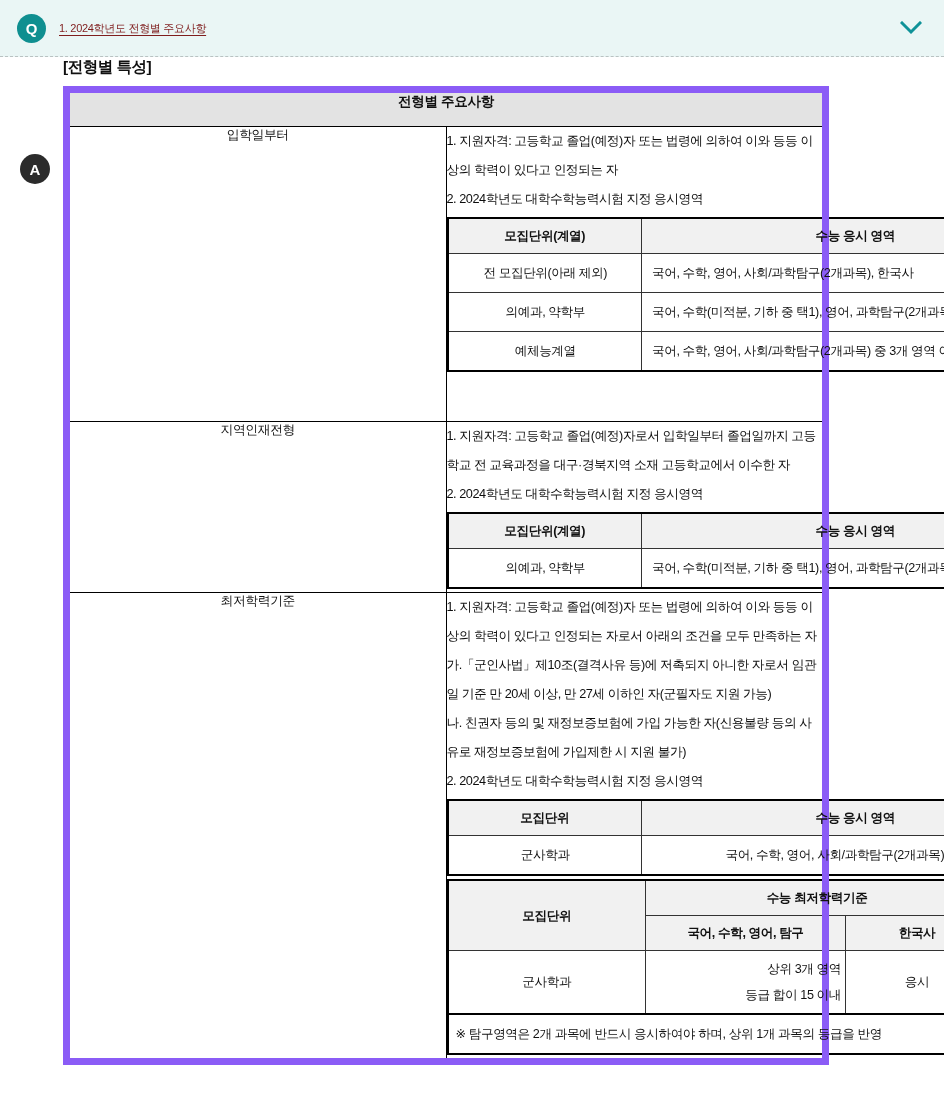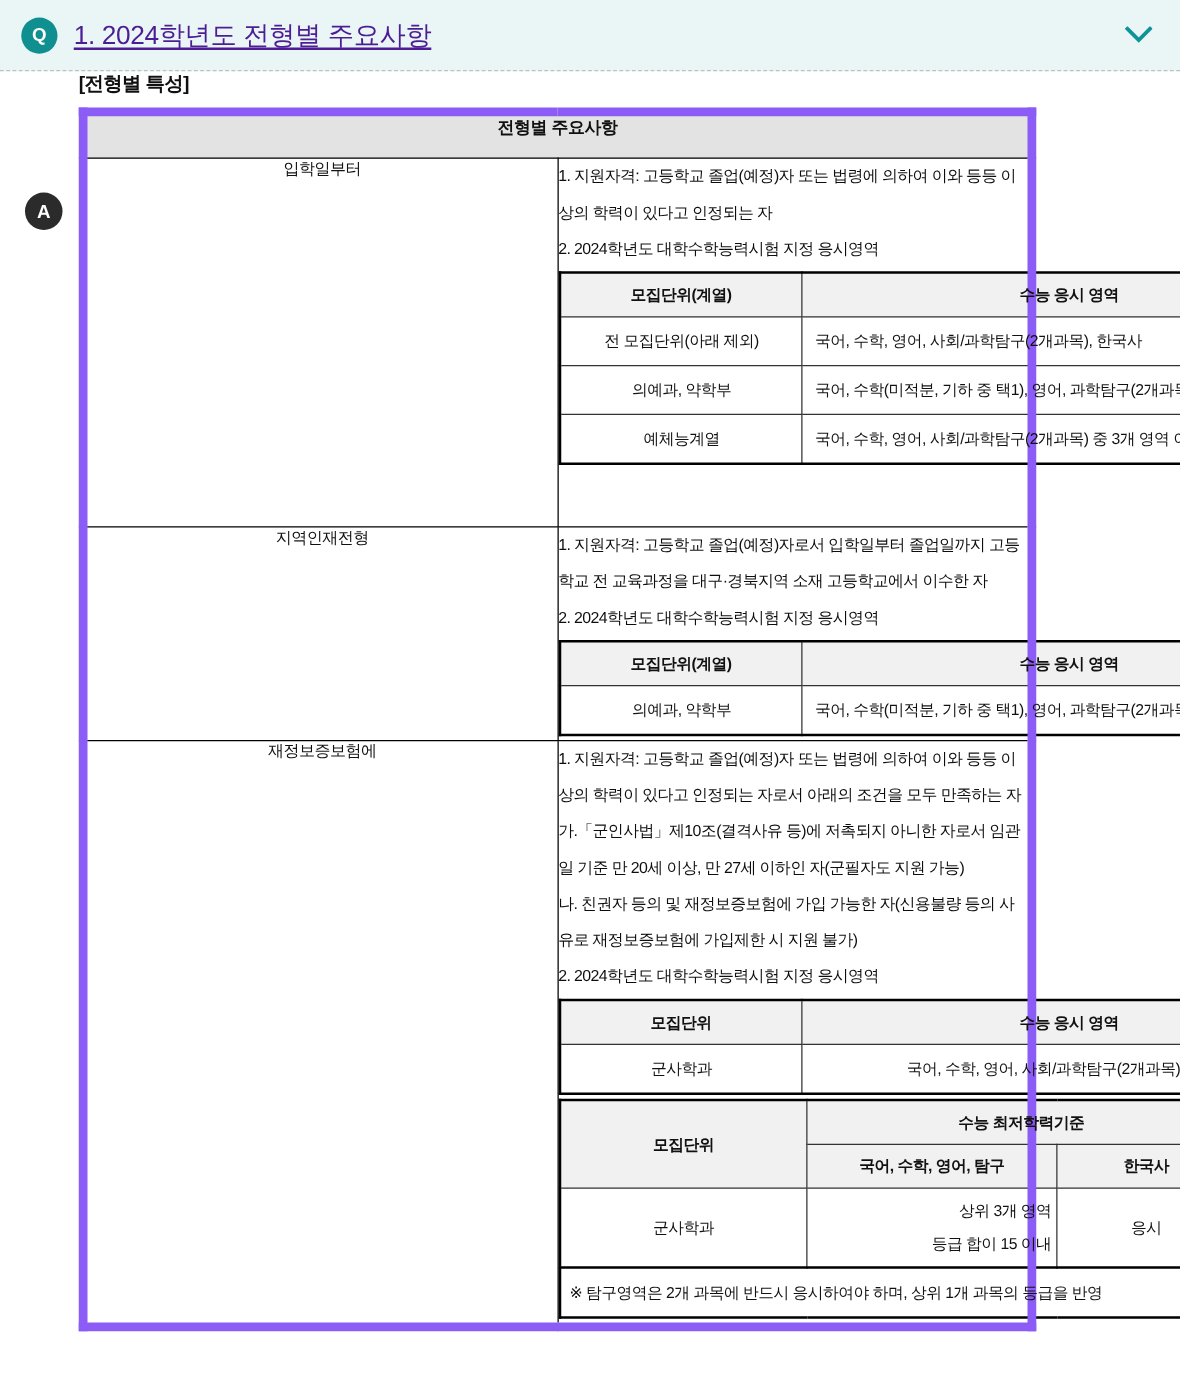--- a/index.html
+++ b/index.html
@@ -30,22 +30,22 @@
     border-radius: 50%;
     display: flex; align-items: center; justify-content: center;
     font-weight: bold;
     font-size: 15px;
     color: #ffffff;
     flex: none;
   }
   .badge-q { background: #0f8f90; }
   .q-title {
     margin-left: 13px;
-    font-size: 21px;
-    color: #4c1d95;
+    font-size: 11px;
+    color: #7f1d1d;
     text-decoration: underline;
     text-underline-offset: 3px;
     letter-spacing: -0.3px;
     cursor: pointer;
   }
   .chevron {
     position: absolute;
     right: 22px; top: 50%;
     transform: translateY(-50%);
     width: 22px; height: 22px;
@@ -259,21 +259,21 @@
                   <tr>
                     <td class="c-unit">의예과, 약학부</td>
                     <td class="c-area">국어, 수학(미적분, 기하 중 택1), 영어, 과학탐구(2개과목), 한국사</td>
                   </tr>
                 </tbody>
               </table>
             </td>
           </tr>
 
           <tr>
-            <td class="track-name">재정보증보험에</td>
+            <td class="track-name">최저학력기준</td>
             <td class="track-body">
               <div class="line">1. 지원자격: 고등학교 졸업(예정)자 또는 법령에 의하여 이와 등등 이상의 학력이 있다고 인정되는 자로서 아래의 조건을 모두 만족하는 자</div>
               <div class="line">가.「군인사법」제10조(결격사유 등)에 저촉되지 아니한 자로서 임관일 기준 만 20세 이상, 만 27세 이하인 자(군필자도 지원 가능)</div>
               <div class="line">나. 친권자 등의 및 재정보증보험에 가입 가능한 자(신용불량 등의 사유로 재정보증보험에 가입제한 시 지원 불가)</div>
               <div class="line">2. 2024학년도 대학수학능력시험 지정 응시영역</div>
 
               <table class="inner">
                 <colgroup>
                     <col class="col-unit">
                     <col class="col-area">

